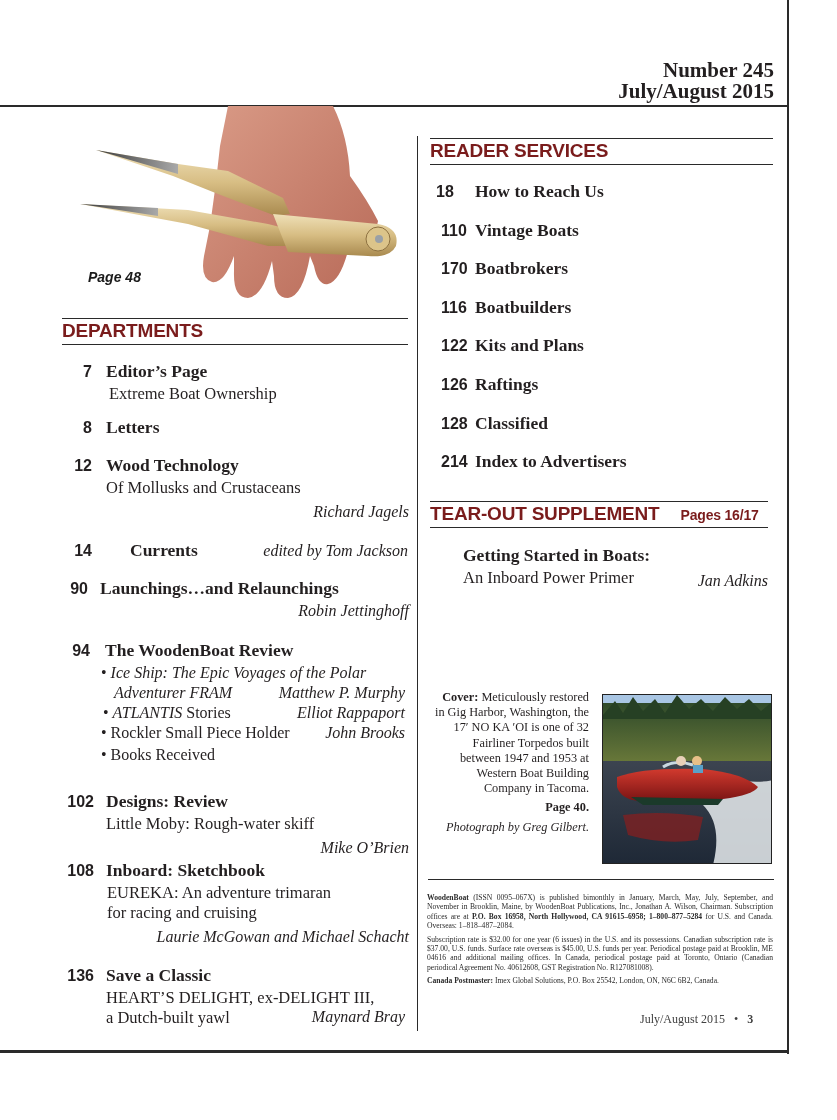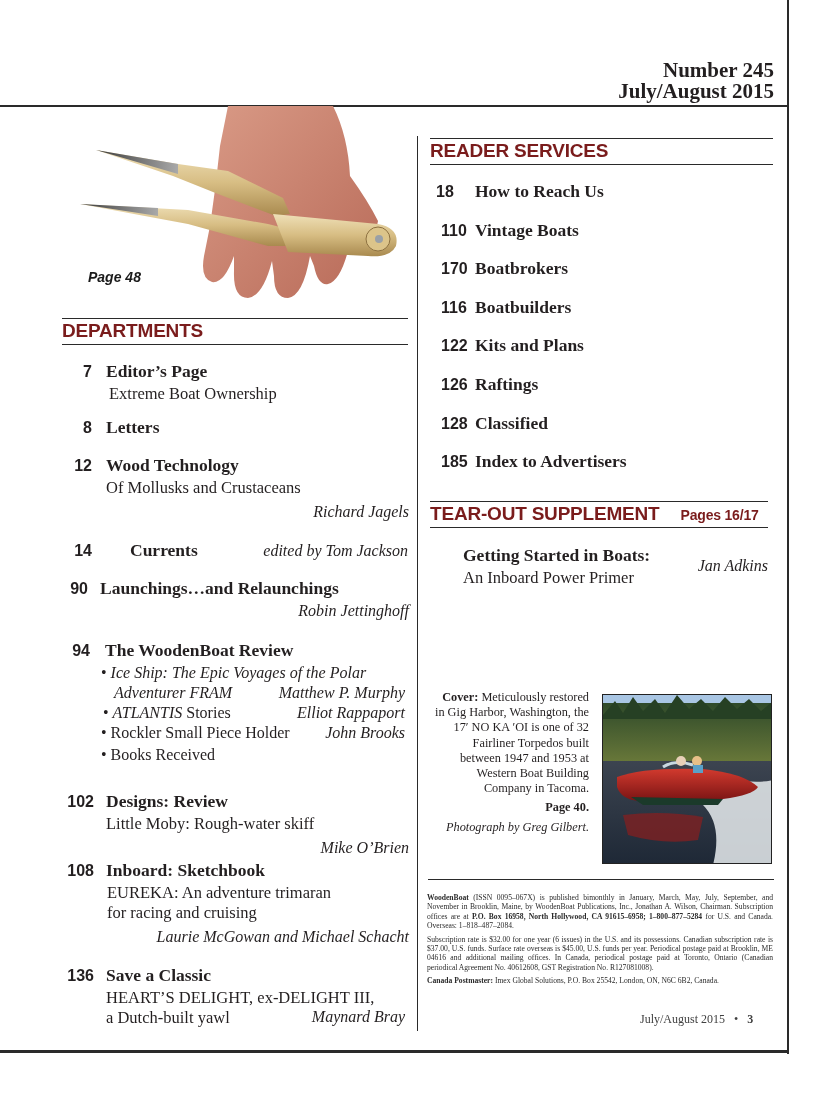--- a/index.html
+++ b/index.html
@@ -175,33 +175,33 @@
 
 <div class="abs num" style="left:441px; top:337px; width:30px; text-align:left;">122</div>
 <div class="abs title" style="left:475px; top:335px;">Kits and Plans</div>
 
 <div class="abs num" style="left:441px; top:376px; width:30px; text-align:left;">126</div>
 <div class="abs title" style="left:475px; top:374px;">Raftings</div>
 
 <div class="abs num" style="left:441px; top:415px; width:30px; text-align:left;">128</div>
 <div class="abs title" style="left:475px; top:413px;">Classified</div>
 
-<div class="abs num" style="left:441px; top:453px; width:30px; text-align:left;">185</div>
+<div class="abs num" style="left:441px; top:453px; width:30px; text-align:left;">214</div>
 <div class="abs title" style="left:475px; top:451px;">Index to Advertisers</div>
 
 <div class="abs sect-line" style="left:430px; top:501px; width:338px;"></div>
 <div class="abs sect" style="left:430px; top:503px;">
   <span>TEAR-OUT SUPPLEMENT</span>
   <span class="sect-sub">Pages 16/17</span>
 </div>
 <div class="abs sect-line" style="left:430px; top:527px; width:338px;"></div>
 
 <div class="abs title" style="left:463px; top:545px;">Getting Started in Boats:</div>
 <div class="abs sub" style="left:463px; top:568px;">An Inboard Power Primer</div>
-<div class="abs byline" style="right:69px; top:557px;">Jan Adkins</div>
+<div class="abs byline" style="right:69px; top:572px;">Jan Adkins</div>
 
 <div class="abs cover-caption">
   <b>Cover:</b><span> Meticulously restored in Gig Harbor, Washington, the 17′ NO KA ′OI is one of 32 Fairliner Torpedos built between 1947 and 1953 at Western Boat Building Company in Tacoma.</span>
   <div style="margin-top:4px; font-weight:bold;">Page 40.</div>
   <div style="margin-top:4px; font-style:italic;">Photograph by Greg Gilbert.</div>
 </div>
 
 <div class="abs cover-photo">
   <svg width="170" height="170" viewBox="0 0 170 170">
     <defs>

